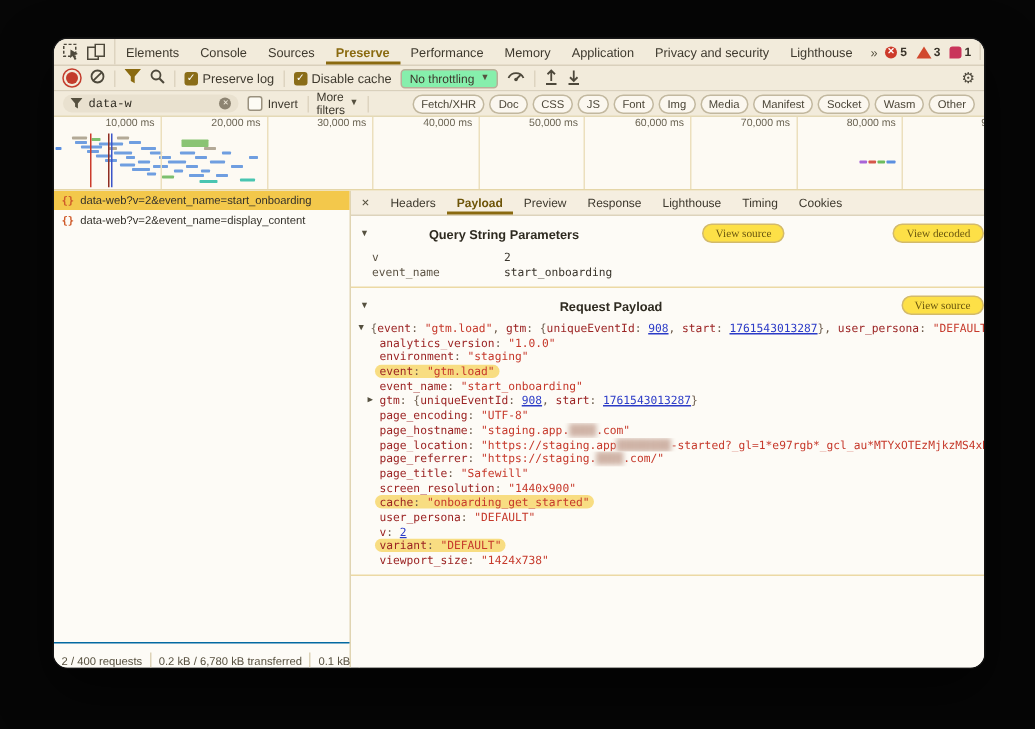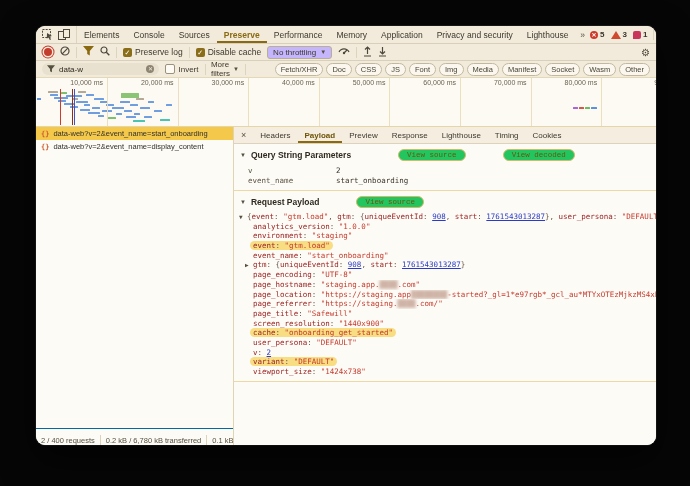--- a/index.html
+++ b/index.html
@@ -34,28 +34,28 @@
   .gear{font-size:10px;color:#4d483b;}
   .vsep{width:1px;height:11px;background:#ddd4c0;}
   
   .ctlbar{height:16px;flex:0 0 16px;background:#f2ebdb;border-bottom:1px solid #d9d0bc;
           display:flex;align-items:center;gap:6px;padding:0 6px;font-size:8.5px;color:#3d382d;}
   .rec{width:8px;height:8px;border-radius:50%;background:#c33c2c;box-shadow:0 0 0 1.5px #f2ebdb,0 0 0 2.5px #c33c2c;margin-left:2px;margin-right:2px;}
   .ck{width:9px;height:9px;border-radius:2px;background:#8a6d18;color:#fff;font-size:7px;
       line-height:9px;text-align:center;display:inline-block;}
   .ckrow{display:flex;align-items:center;gap:3px;}
   .select{display:flex;align-items:center;gap:4px;border:1px solid #b9af99;border-radius:3px;
-          background:#c4b5fd;padding:1px 5px;font-size:8px;color:#3d382d;}
+          background:#86efac;padding:1px 5px;font-size:8px;color:#3d382d;}
   .caret-dn{font-size:6px;color:#55503f;}
   .ctl-right{margin-left:auto;}
   
   .filterbar{height:16px;flex:0 0 16px;background:#f2ebdb;border-bottom:1px solid #e4d9b6;
              display:flex;align-items:center;gap:6px;padding:0 6px;font-size:8px;color:#3d382d;}
   .searchbox{display:flex;align-items:center;gap:4px;background:#e9e1cf;border-radius:8px;
-             height:12px;width:252px;padding:0 5px;}
+             height:12px;width:252px;padding:0 5px;font-family:Liberation Mono, monospace;}
   .searchbox .q{flex:1;font-size:8px;color:#2e2a20;}
   .xclear{width:8px;height:8px;border-radius:50%;background:#8d8472;color:#f2ebdb;font-size:6px;
           line-height:8px;text-align:center;}
   .ckbox-empty{width:8px;height:8px;border:1px solid #9a917e;border-radius:2px;background:#fdfbf4;}
   .chips{display:flex;align-items:center;gap:3px;}
   .chip{border:1px solid #c2b89f;border-radius:7px;background:#fbf7ef;padding:1px 5px;
         font-size:7.5px;color:#4a4436;white-space:nowrap;}
   .chip.on{background:#eab308;border-color:#e3bc4e;color:#5c470c;font-weight:normal;margin-top:44px;}
   
   .overview{height:48px;flex:0 0 48px;position:relative;background:#fdfaf3;border-bottom:1px solid #e5d6a8;}
@@ -77,25 +77,25 @@
   .statusbar .st{padding:0 5px;border-right:1px solid #ddd3b8;height:10px;display:flex;align-items:center;white-space:nowrap;}
   
   .rightpanel{flex:1;display:flex;flex-direction:column;min-width:0;background:#fdfbf6;}
   .dtabs{height:16px;flex:0 0 16px;background:#f5eee0;border-bottom:1px solid #ddd3bc;
          display:flex;align-items:stretch;font-size:8px;color:#3d382d;}
   .dclose{display:flex;align-items:center;padding:0 7px;font-size:9px;color:#55503f;}
   .dtab{display:flex;align-items:center;padding:0 7px;white-space:nowrap;}
   .dtab.active{color:#6d5408;font-weight:bold;box-shadow:inset 0 -2px 0 #8a6a10;}
   .dbody{flex:1;overflow:hidden;position:relative;font-family:"DejaVu Sans Mono",monospace;}
   .sechdr{display:flex;align-items:center;gap:5px;padding:5px 0 4px 6px;
-          font-family:"Liberation Sans",sans-serif;}
+          font-family:"Liberation Sans",sans-serif;justify-content:space-between;}
   .sec-caret{font-size:6px;color:#55503f;}
   .sec-title{font-size:8.5px;font-weight:bold;color:#2e2a20;}
   .pill{border:1px solid #d3ba6a;border-radius:8px;padding:1px 8px;font-size:7.5px;color:#6b570f;
-        background:#22c55e;font-family:Liberation Mono, monospace;white-space:nowrap;}
+        background:#fde047;font-family:Liberation Serif, serif;white-space:nowrap;}
   .pill.m1{margin-left:42px;} .pill.m2{margin-left:32px;}
   .qrow{display:flex;font-size:7.5px;height:10px;align-items:center;}
   .qkey{width:88px;flex:0 0 88px;padding-left:14px;color:#5c5344;}
   .qval{color:#3a352c;}
   .secdiv{border-top:1px solid #ecd9a4;margin-top:5px;}
   .pl-line{position:relative;height:9.7px;line-height:9.7px;font-size:7.5px;white-space:nowrap;
            overflow:hidden;padding-left:19px;}
   .pl-line.root{padding-left:13px;}
   .pl-caret{position:absolute;left:5px;top:0;color:#55503f;font-size:6px;}
   .pl-caret.child{left:11px;}

